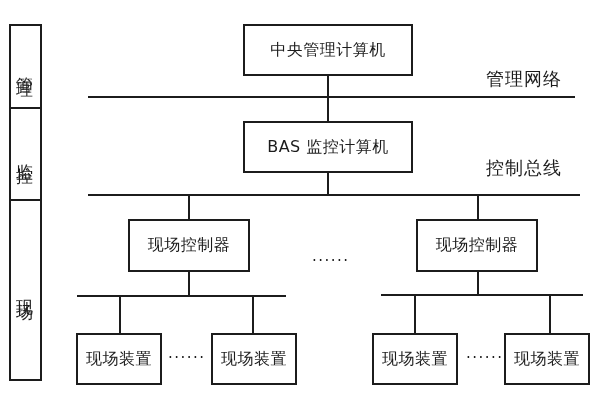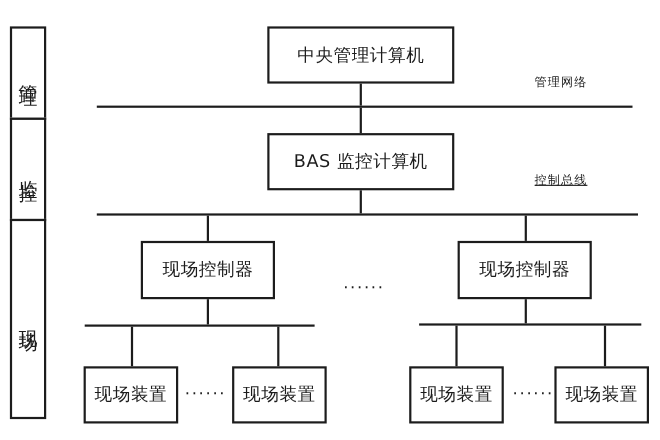--- a/index.html
+++ b/index.html
@@ -18,21 +18,21 @@
     display:flex;align-items:center;justify-content:center;
     font-size:16px;
     white-space:nowrap;
     box-sizing:border-box;
     letter-spacing:0.5px;
   }
   .hline{position:absolute;height:2px;background:#1c1c1c;}
   .vline{position:absolute;width:2px;background:#1c1c1c;}
   .bus-label{
     position:absolute;
-    font-size:11px;
+    font-size:18px;
     letter-spacing:1px;
     white-space:nowrap;
   }
   .dots{
     position:absolute;
     font-size:15px;
     letter-spacing:1.5px;
     color:#1c1c1c;
     white-space:nowrap;
   }
@@ -93,19 +93,19 @@
   <div class="vline" style="left:188px;top:196px;height:23px;"></div>
   <div class="vline" style="left:477px;top:196px;height:23px;"></div>
   <div class="vline" style="left:188px;top:272px;height:23px;"></div>
   <div class="vline" style="left:477px;top:272px;height:22px;"></div>
   <div class="vline" style="left:119px;top:297px;height:36px;"></div>
   <div class="vline" style="left:252px;top:297px;height:36px;"></div>
   <div class="vline" style="left:414px;top:296px;height:37px;"></div>
   <div class="vline" style="left:549px;top:296px;height:37px;"></div>
 
   <div class="bus-label" style="left:486px;top:67px;">管理网络</div>
-  <div class="bus-label" style="left:486px;top:156px;text-decoration:underline;">控制总线</div>
+  <div class="bus-label" style="left:486px;top:156px;">控制总线</div>
 
   <div class="dots" style="left:312px;top:252px;">······</div>
   <div class="dots" style="left:168px;top:349px;">······</div>
   <div class="dots" style="left:466px;top:349px;">······</div>
 
 </div>
 
 </body></html>

